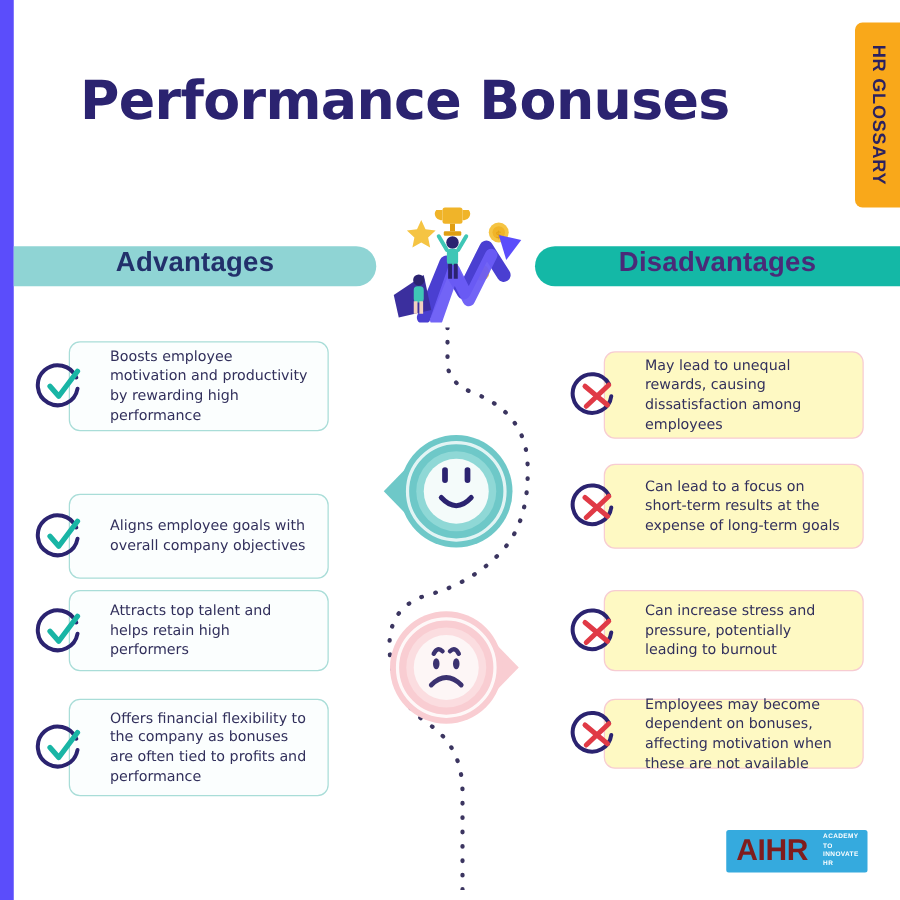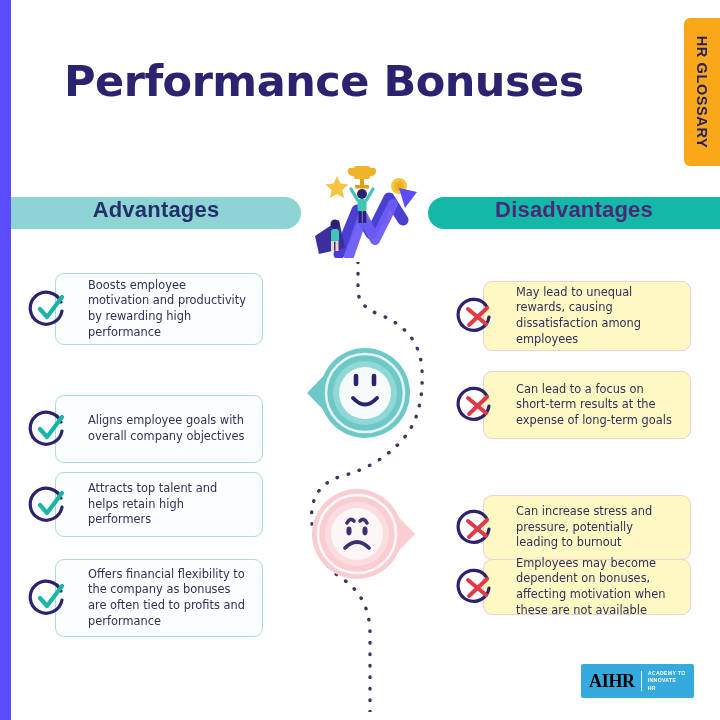--- a/index.html
+++ b/index.html
@@ -159,42 +159,42 @@
 
   
   #adv-card-0 { top: 273px; height: 72px; }
   #adv-card-1 { top: 395px; height: 68px; }
   #adv-card-2 { top: 472px; height: 65px; }
   #adv-card-3 { top: 559px; height: 78px; }
 
   
   #dis-card-0 { top: 281px; height: 70px; }
   #dis-card-1 { top: 371px; height: 68px; }
-  #dis-card-2 { top: 472px; height: 65px; margin-top: 23px; }
+  #dis-card-2 { top: 472px; height: 65px; }
   #dis-card-3 { top: 559px; height: 56px; }
 
   
   .brand-logo {
     position: absolute;
     left: 581px;
     top: 664px;
     height: 34px;
     width: 113px;
     background: #35aade;
     border-radius: 2px;
     display: flex;
     align-items: center;
     padding: 0 8px;
   }
   .brand-mark {
-    font-size: 18px;
-    font-weight: bold;
-    color: #000000;
+    font-size: 24px;
+    font-weight: bold;
+    color: #7f1d1d;
     letter-spacing: -0.3px;
-    font-family: Liberation Serif, serif;
+    font-family: Liberation Sans, sans-serif;
   }
   .brand-divider {
     width: 1px;
     height: 20px;
     background: #ffffff;
     opacity: 0.85;
     margin: 0 6px;
   }
   .brand-tagline {
     font-size: 5.2px;

